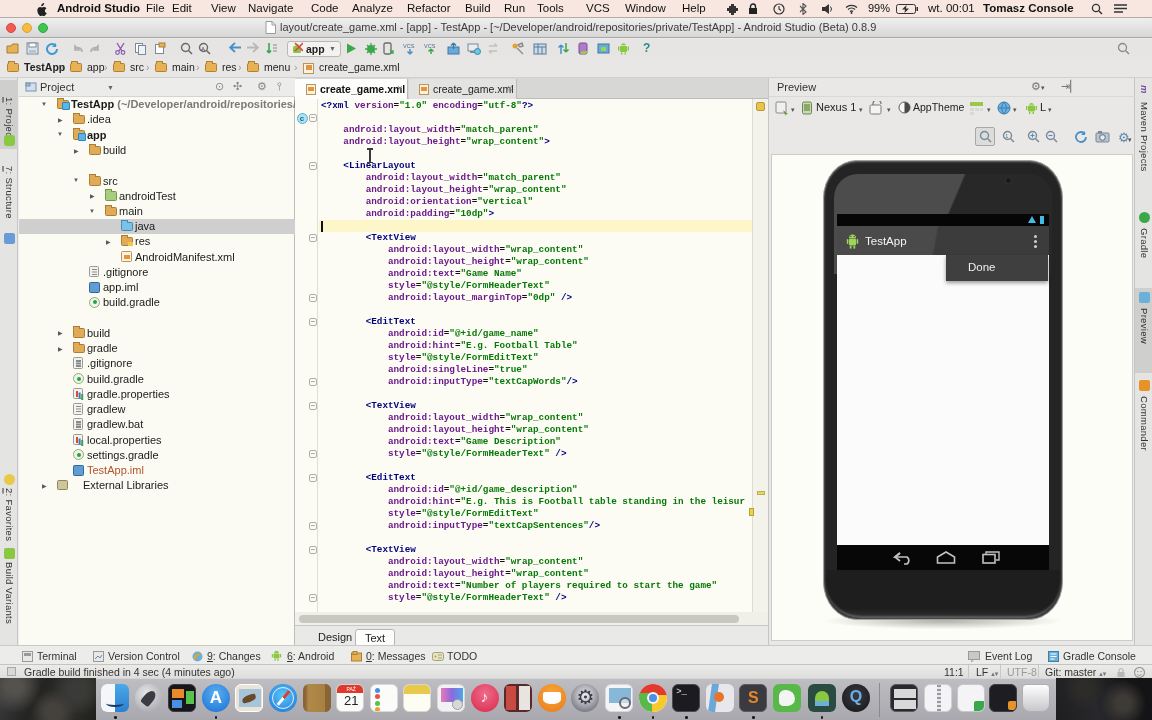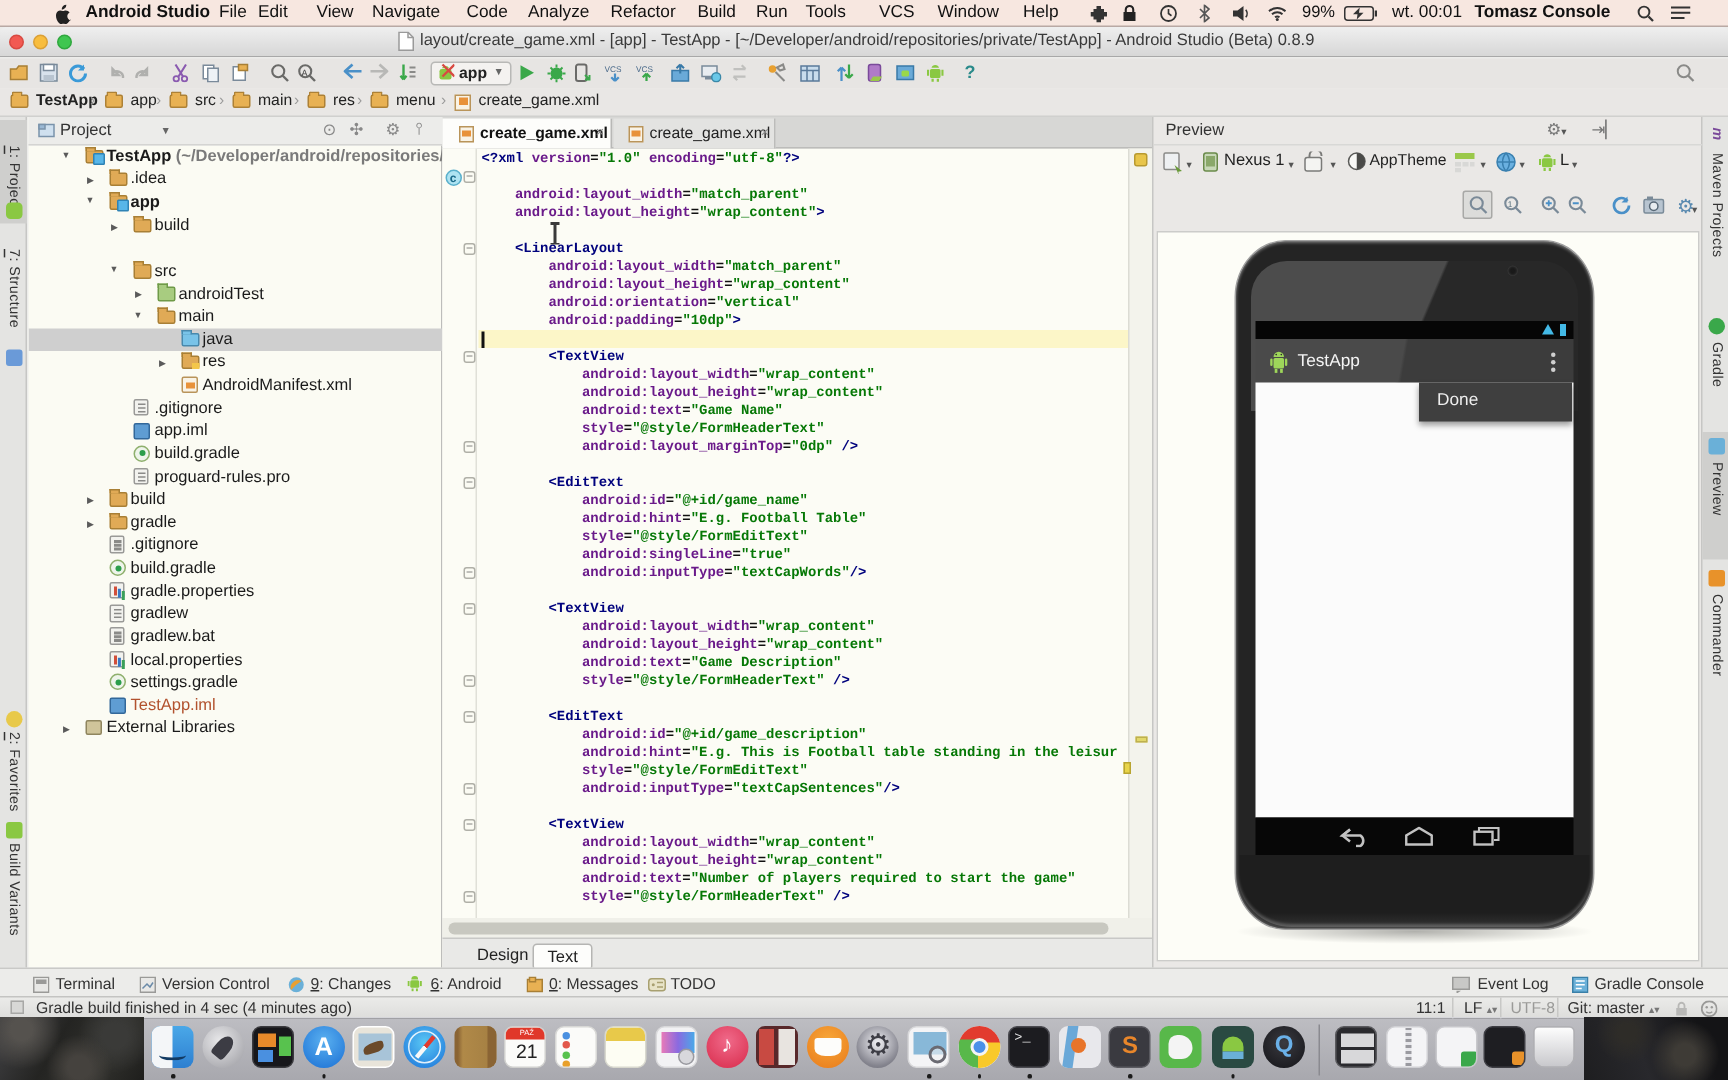--- a/index.html
+++ b/index.html
@@ -105,21 +105,21 @@
 #pbody { position:absolute; inset:0; background:#242424; border:1.5px solid #a0a0a0; border-radius:34px/38px;
   box-shadow:inset 0 1px 2px rgba(255,255,255,.35), inset 0 -2px 3px rgba(255,255,255,.18); }
 #glass { position:absolute; left:11px; top:14px; width:218px; height:100px; background:#2d2d2d; border-radius:24px 24px 0 0;
   background:linear-gradient(113deg, #4c4c4c 50%, #282828 50.8%); }
 #sbar { position:absolute; left:14px; top:54px; width:212px; height:11.5px; background:#060606; }
 #abar { position:absolute; left:14px; top:65.5px; width:212px; height:29.5px;
   background:linear-gradient(100deg,#4a4a4a 46%,#3c3c3c 47%); }
 #content { position:absolute; left:14px; top:95px; width:212px; height:290px; background:#fbfbfb; }
 #dmenu { position:absolute; left:123px; top:95px; width:102px; height:26px; background:#3f3f3f;
   box-shadow:0 2px 4px rgba(0,0,0,.4); }
-#dmenu span { position:absolute; left:12px; top:6px; color:#eee; font-size:11.5px; }
+#dmenu span { position:absolute; left:22px; top:6px; color:#eee; font-size:11.5px; }
 #navbar { position:absolute; left:14px; top:385px; width:212px; height:25px; background:#070707; }
 #chin { position:absolute; left:2px; top:410px; width:236px; height:48px; background:linear-gradient(#1e1e1e 80%, #323232); border-radius:0 0 36px 36px; box-shadow:inset 0 -2px 2px rgba(255,255,255,.22); }
 #pshadow { position:absolute; left:44px; top:534px; width:260px; height:18px;
   background:radial-gradient(ellipse at center, rgba(0,0,0,.30) 0%, rgba(0,0,0,0) 65%); }
 .ab-robot { position:absolute; left:23px; top:73px; width:13px; height:16px; }
 .ab-title { position:absolute; left:42px; top:75px; color:#f4f4f4; font-size:11.5px; }
 .ab-dots { position:absolute; left:211px; top:75px; width:3px; height:3px; background:#cfcfcf; border-radius:50%;
   box-shadow:0 5px 0 #cfcfcf, 0 10px 0 #cfcfcf; }
 .sb-wifi { position:absolute; left:205px; top:56px; width:0; height:0;
   border-left:4px solid transparent; border-right:4px solid transparent; border-bottom:7px solid #43b9e6; }
@@ -585,24 +585,20 @@
               <span class="tt" style="left:84px;color:#1a1a1a;">.gitignore</span>
             </div>
 <div class="trow" style="top:183.2px">
               <span class="ti iml" style="left:70px"></span>
               <span class="tt" style="left:84px;color:#1a1a1a;">app.iml</span>
             </div>
 <div class="trow" style="top:198.4px">
               <span class="ti grd" style="left:70px"></span>
               <span class="tt" style="left:84px;color:#1a1a1a;">build.gradle</span>
             </div>
-<div class="trow" style="top:213.7px">
-              <span class="ti txt" style="left:70px"></span>
-              <span class="tt" style="left:84px;color:#1a1a1a;">proguard-rules.pro</span>
-            </div>
 <div class="trow" style="top:228.9px">
               <span class="tar" style="left:39px">▶</span>
               <span class="ti fld" style="left:54px"></span>
               <span class="tt" style="left:68px;color:#1a1a1a;">build</span>
             </div>
 <div class="trow" style="top:244.2px">
               <span class="tar" style="left:39px">▶</span>
               <span class="ti fld" style="left:54px"></span>
               <span class="tt" style="left:68px;color:#1a1a1a;">gradle</span>
             </div>
@@ -634,21 +630,21 @@
               <span class="ti grd" style="left:54px"></span>
               <span class="tt" style="left:68px;color:#1a1a1a;">settings.gradle</span>
             </div>
 <div class="trow" style="top:366.2px">
               <span class="ti iml" style="left:54px"></span>
               <span class="tt" style="left:68px;color:#b2522e;">TestApp.iml</span>
             </div>
 <div class="trow" style="top:381.4px">
               <span class="tar" style="left:23px">▶</span>
               <span class="ti lib" style="left:38px"></span>
-              <span class="tt" style="left:52px;color:#1a1a1a;">External Libraries</span>
+              <span class="tt" style="left:64px;color:#1a1a1a;">External Libraries</span>
             </div>
       </div>
     </div>
 
     <div id="editor">
       <div id="tabstrip">
         <div class="etab" style="left:0;width:113px;background:#fdfdfb;border-right:1px solid #b8b8b6">
           <i class="fico" style="left:11px"></i>
           <span class="abs" style="left:25px;top:4px;font-weight:bold;color:#111">create_game.xml</span>
           <span class="abs x" style="left:102px;top:4px">×</span>

